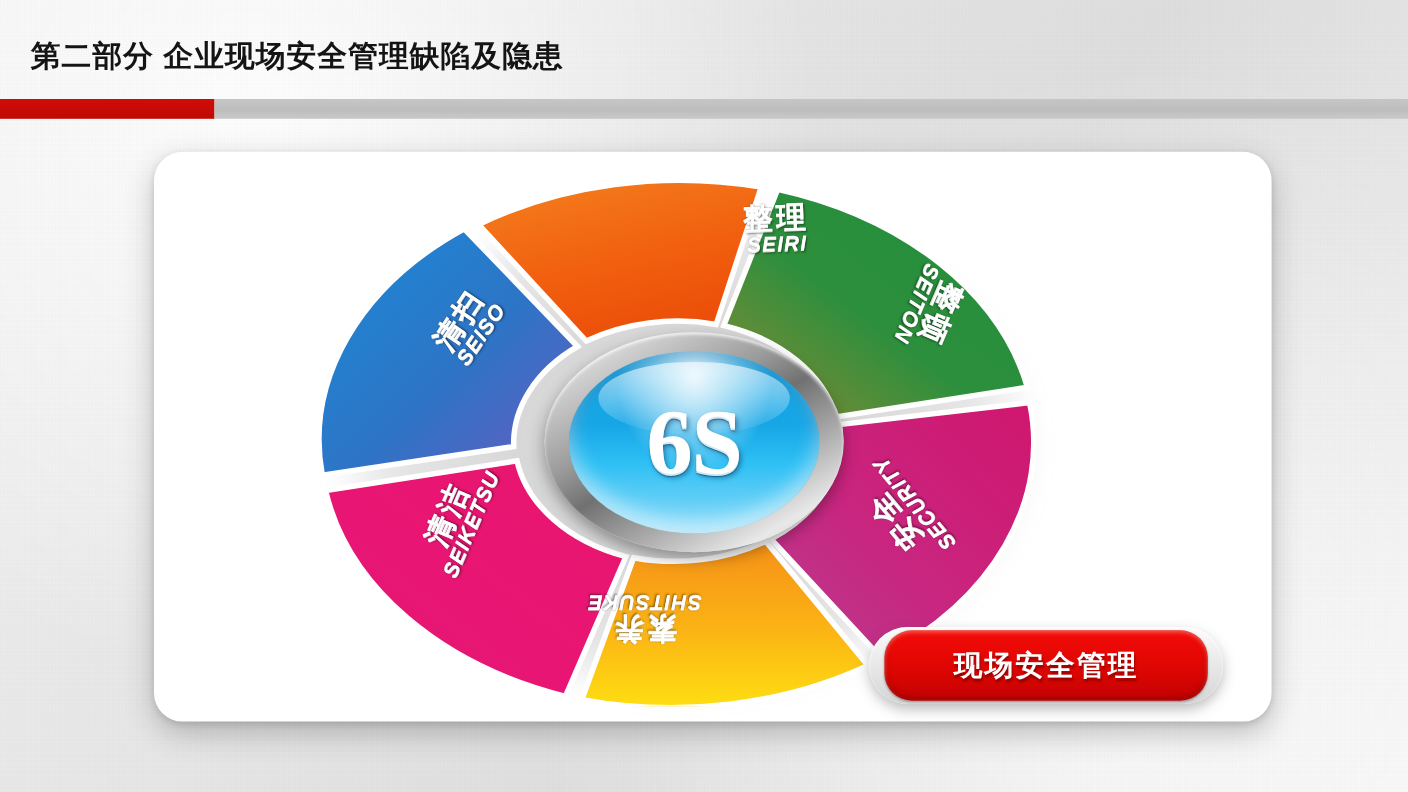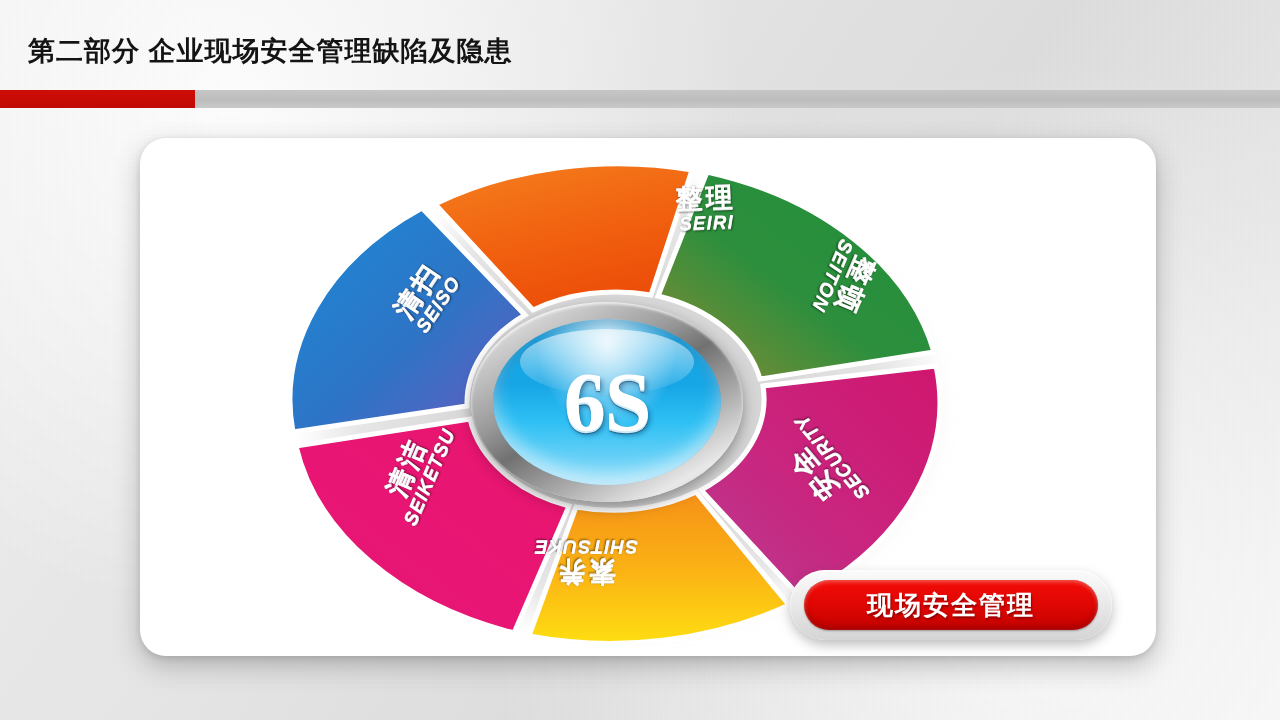--- a/index.html
+++ b/index.html
@@ -63,21 +63,21 @@
       0 1px 0 rgba(255,255,255,.85),
       1px 2px 2px rgba(0,0,0,.45),
       0 0 1px rgba(0,0,0,.5);
     line-height:1.06;
   }
   .seg-label .cn{ display:block; font-size:27px; font-weight:bold; letter-spacing:3px; }
   .seg-label .rm{ display:block; font-size:19px; font-weight:bold; font-style:italic; letter-spacing:1px; }
 
   
   #hub-outer{
-    position:absolute; left:185px; top:140px; width:272px; height:200px;
+    position:absolute; left:209px; top:140px; width:272px; height:200px;
     border-radius:50%;
     background:
       linear-gradient(150deg,#fdfdfd 0%,#d2d2d2 16%,#9a9a9a 38%,#717171 50%,#a6a6a6 66%,#e8e8e8 84%,#bcbcbc 100%);
     box-shadow:0 6px 14px rgba(0,0,0,.34), inset 0 2px 3px rgba(255,255,255,.75);
   }
   #hub-inner{
     position:absolute; left:22px; top:17px; right:22px; bottom:17px;
     border-radius:50%;
     background:
       radial-gradient(ellipse at 50% 14%, rgba(255,255,255,.85) 0%, rgba(255,255,255,0) 44%),
@@ -101,21 +101,21 @@
 
   
   #cta-button{
     position:absolute; left:790px; top:570px; width:322px; height:70px;
     border-radius:35px;
     background:linear-gradient(180deg,#fbfbfb 0%,#e9e9e9 48%,#d4d4d4 100%);
     box-shadow:0 5px 12px rgba(70,70,70,.35), inset 0 1px 2px rgba(255,255,255,.9);
     display:flex; align-items:center; justify-content:center;
   }
   #cta-inner{
-    width:294px; height:50px; border-radius:25px;
+    width:294px; height:64px; border-radius:25px;
     background:linear-gradient(180deg,#f30b07 0%,#e20704 45%,#c40200 100%);
     box-shadow:inset 0 2px 4px rgba(255,160,150,.55), inset 0 -3px 6px rgba(110,0,0,.45), 0 1px 2px rgba(0,0,0,.3);
     display:flex; align-items:center; justify-content:center;
   }
   #cta-label{
     color:#ffffff; font-size:26px; font-weight:bold; letter-spacing:2px;
     text-shadow:1px 2px 2px rgba(110,0,0,.65);
     white-space:nowrap;
   }
 </style>

